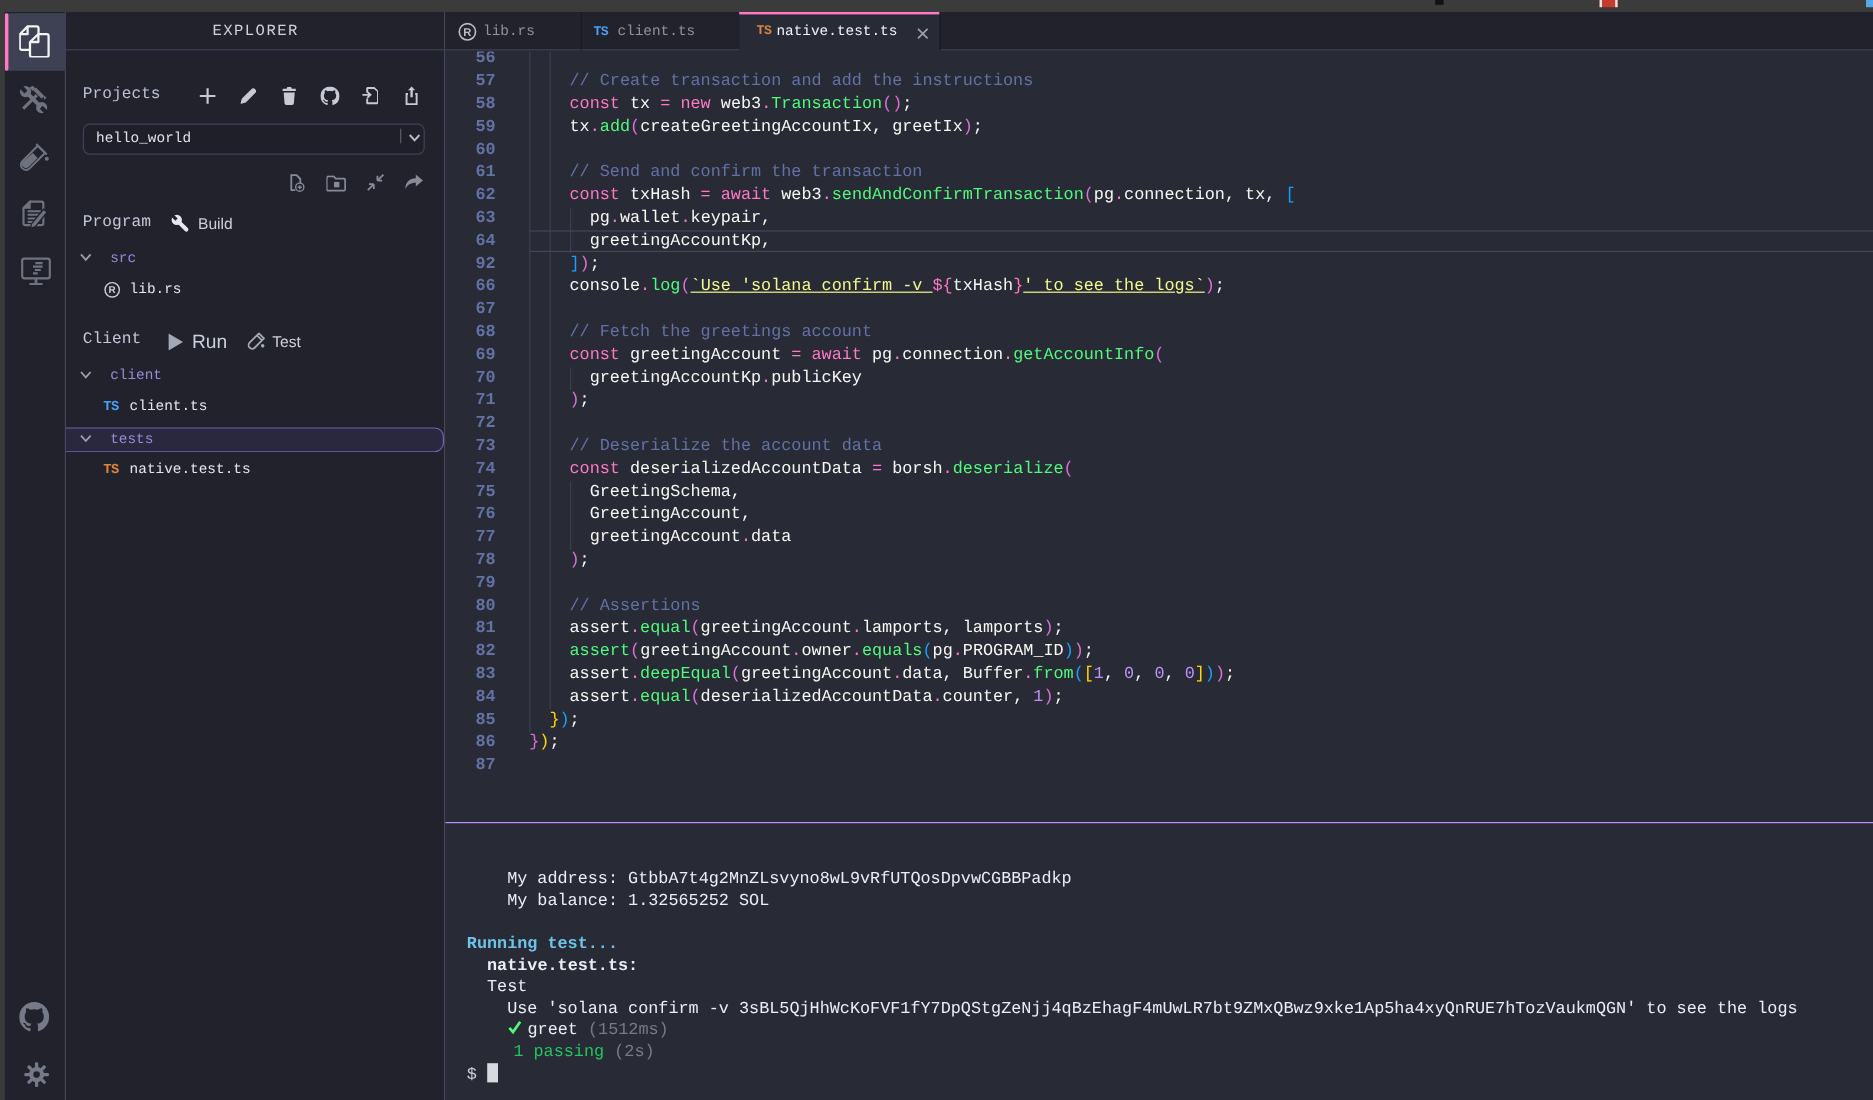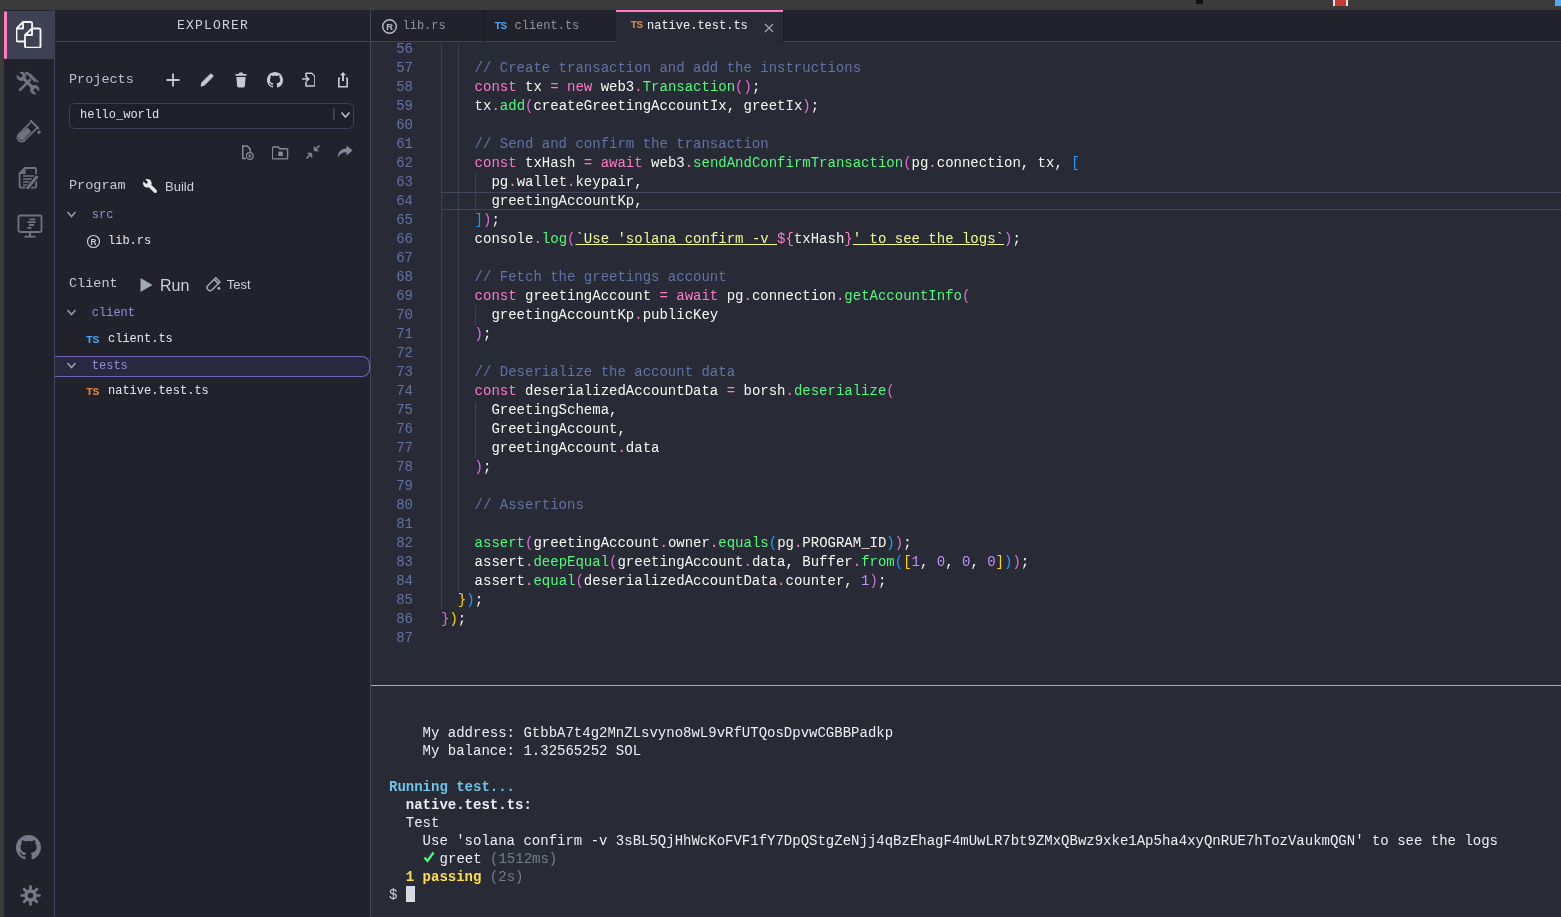--- a/index.html
+++ b/index.html
@@ -27,40 +27,40 @@
   .folder { color:#948dd8; }
 
   
   #tabbar { left:371px; top:10px; width:1190px; height:32px; background:#21222c; border-bottom:1px solid #3f4257; z-index:10; }
   .tab { position:absolute; top:0; height:32px; font-size:12px; line-height:32px; color:#8d93a3; }
   .tabsep { position:absolute; top:0; width:1px; height:32px; background:#191a22; }
 
   
   #editor { left:371px; top:43px; width:1190px; height:643px; background:#282a36; overflow:hidden; z-index:5; }
   .lnum { position:absolute; left:0px; width:42px; text-align:right; height:19px; line-height:19px;
-    font-size:14px; color:#6272a4; }
+    font-size:14px; color:#6272a4;font-weight:bold; }
   .cline { position:absolute; left:70px; height:19px; line-height:19px; font-size:14px; color:#f8f8f2; white-space:pre; }
   .guide { position:absolute; width:1px; background:#3c3f52; }
   .curline { position:absolute; left:70px; right:0; height:18px; border-top:1px solid #44475a; border-bottom:1px solid #44475a; }
 
   .k { color:#ff79c6; }      
   .f { color:#50fa7b; }      
   .s { color:#f1fa8c;text-decoration:underline; }      
   .c { color:#6272a4; }      
   .n { color:#bd93f9; }      
   .bo { color:#da70d6; }     
   .bb { color:#179fff; }     
   .bg { color:#ffd700; }     
 
   
   #terminal { left:371px; top:685px; width:1190px; height:232px; background:#282a36; border-top:1px solid #bd93f9; z-index:5; }
   #term-pre { position:absolute; left:18px; top:38px; font-size:14px; line-height:18px; color:#eceef5; white-space:pre; }
   .tinfo { color:#6ec3e8; font-weight:bold; }
   .tbold { font-weight:bold; }
-  .tgreenb { color:#fde047; font-weight:bold; }
+  .tgreenb { color:#22c55e; font-weight:normal;margin-left:22px; }
   .tgray { color:#767c87; }
   .cursor { display:inline-block; width:9px; height:16px; background:#d7d9e0; vertical-align:-3px; }
 </style>
 </head>
 <body>
   <div class="abs" id="topstrip"></div>
   <div class="abs" style="left:1196px;top:0;width:7px;height:4px;background:#111;z-index:51"></div>
   <div class="abs" style="left:1333px;top:0;width:15px;height:6px;background:#c63a31;border-left:2px solid #e8e3da;border-right:2px solid #e8e3da;z-index:51"></div>
   <div class="abs" style="left:1555px;top:0;width:6px;height:6px;background:#57a8e8;z-index:51"></div>
   <div class="abs" id="leftstrip"></div>
@@ -261,21 +261,21 @@
     <div class="cline" style="top:53.5px">    tx<span class="k">.</span><span class="f">add</span><span class="bo">(</span>createGreetingAccountIx, greetIx<span class="bo">)</span>;</div>
     <div class="lnum" style="top:72.5px">60</div>
     <div class="lnum" style="top:91.5px">61</div>
     <div class="cline" style="top:91.5px">    <span class="c">// Send and confirm the transaction</span></div>
     <div class="lnum" style="top:110.5px">62</div>
     <div class="cline" style="top:110.5px">    <span class="k">const</span> txHash <span class="k">=</span> <span class="k">await</span> web3<span class="k">.</span><span class="f">sendAndConfirmTransaction</span><span class="bo">(</span>pg<span class="k">.</span>connection, tx, <span class="bb">[</span></div>
     <div class="lnum" style="top:129.5px">63</div>
     <div class="cline" style="top:129.5px">      pg<span class="k">.</span>wallet<span class="k">.</span>keypair,</div>
     <div class="lnum" style="top:148.5px">64</div>
     <div class="cline" style="top:148.5px">      greetingAccountKp,</div>
-    <div class="lnum" style="top:167.5px">65</div>
+    <div class="lnum" style="top:167.5px">92</div>
     <div class="cline" style="top:167.5px">    <span class="bb">]</span><span class="bo">)</span>;</div>
     <div class="lnum" style="top:186.5px">66</div>
     <div class="cline" style="top:186.5px">    console<span class="k">.</span><span class="f">log</span><span class="bo">(</span><span class="s">`Use 'solana confirm -v </span><span class="k">${</span>txHash<span class="k">}</span><span class="s">' to see the logs`</span><span class="bo">)</span>;</div>
     <div class="lnum" style="top:205.5px">67</div>
     <div class="lnum" style="top:224.5px">68</div>
     <div class="cline" style="top:224.5px">    <span class="c">// Fetch the greetings account</span></div>
     <div class="lnum" style="top:243.5px">69</div>
     <div class="cline" style="top:243.5px">    <span class="k">const</span> greetingAccount <span class="k">=</span> <span class="k">await</span> pg<span class="k">.</span>connection<span class="k">.</span><span class="f">getAccountInfo</span><span class="bo">(</span></div>
     <div class="lnum" style="top:262.5px">70</div>
     <div class="cline" style="top:262.5px">      greetingAccountKp<span class="k">.</span>publicKey</div>
@@ -291,20 +291,21 @@
     <div class="lnum" style="top:376.5px">76</div>
     <div class="cline" style="top:376.5px">      GreetingAccount,</div>
     <div class="lnum" style="top:395.5px">77</div>
     <div class="cline" style="top:395.5px">      greetingAccount<span class="k">.</span>data</div>
     <div class="lnum" style="top:414.5px">78</div>
     <div class="cline" style="top:414.5px">    <span class="bo">)</span>;</div>
     <div class="lnum" style="top:433.5px">79</div>
     <div class="lnum" style="top:452.5px">80</div>
     <div class="cline" style="top:452.5px">    <span class="c">// Assertions</span></div>
     <div class="lnum" style="top:471.5px">81</div>
+    <div class="cline" style="top:471.5px">    assert<span class="k">.</span><span class="f">equal</span><span class="bo">(</span>greetingAccount<span class="k">.</span>lamports, lamports<span class="bo">)</span>;</div>
     <div class="lnum" style="top:490.5px">82</div>
     <div class="cline" style="top:490.5px">    <span class="f">assert</span><span class="bo">(</span>greetingAccount<span class="k">.</span>owner<span class="k">.</span><span class="f">equals</span><span class="bb">(</span>pg<span class="k">.</span>PROGRAM_ID<span class="bb">)</span><span class="bo">)</span>;</div>
     <div class="lnum" style="top:509.5px">83</div>
     <div class="cline" style="top:509.5px">    assert<span class="k">.</span><span class="f">deepEqual</span><span class="bo">(</span>greetingAccount<span class="k">.</span>data, Buffer<span class="k">.</span><span class="f">from</span><span class="bb">(</span><span class="bg">[</span><span class="n">1</span>, <span class="n">0</span>, <span class="n">0</span>, <span class="n">0</span><span class="bg">]</span><span class="bb">)</span><span class="bo">)</span>;</div>
     <div class="lnum" style="top:528.5px">84</div>
     <div class="cline" style="top:528.5px">    assert<span class="k">.</span><span class="f">equal</span><span class="bo">(</span>deserializedAccountData<span class="k">.</span>counter, <span class="n">1</span><span class="bo">)</span>;</div>
     <div class="lnum" style="top:547.5px">85</div>
     <div class="cline" style="top:547.5px">  <span class="bg">}</span><span class="bb">)</span>;</div>
     <div class="lnum" style="top:566.5px">86</div>
     <div class="cline" style="top:566.5px"><span class="bo">}</span><span class="bg">)</span>;</div>

